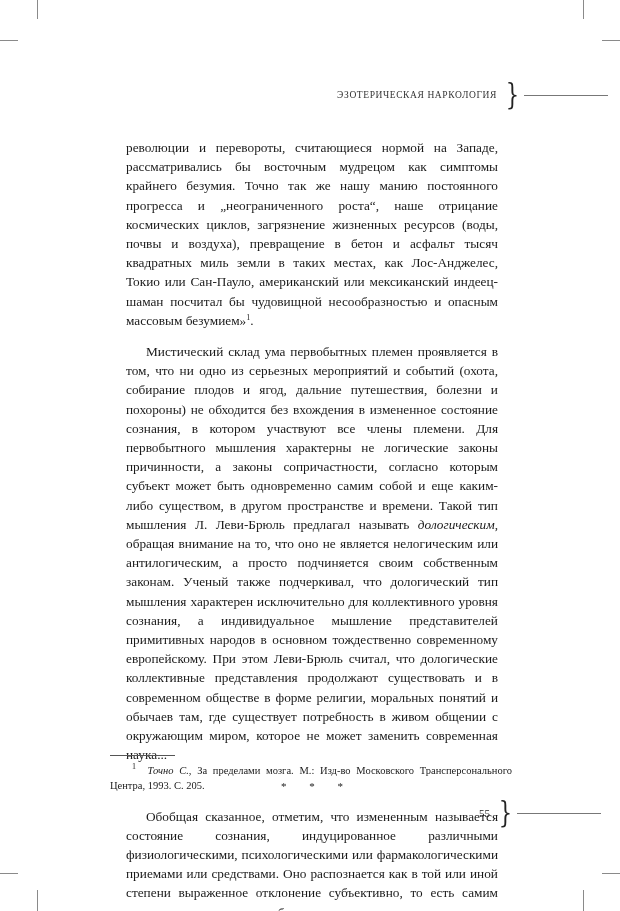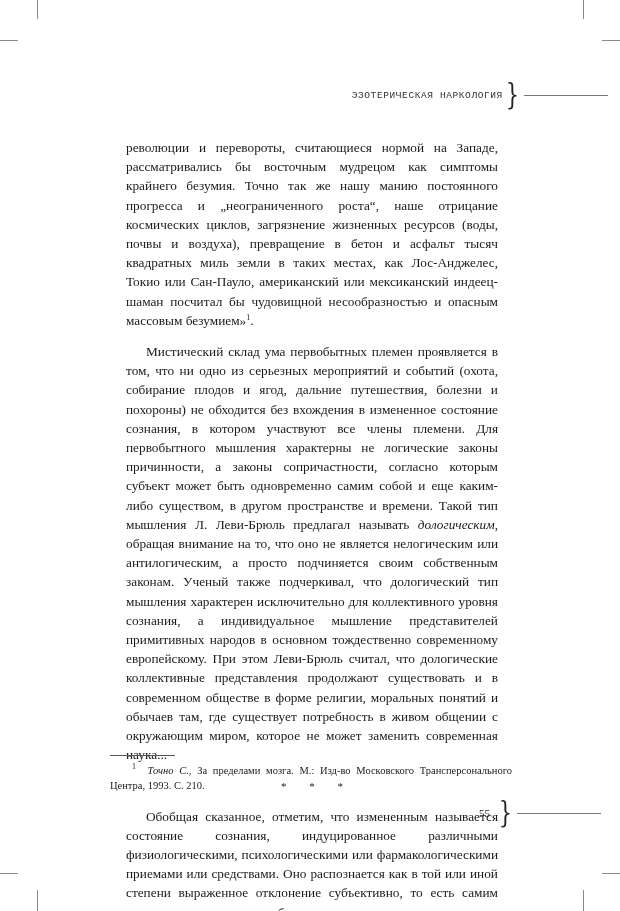--- a/index.html
+++ b/index.html
@@ -8,21 +8,21 @@
     font-family: "Liberation Serif", "DejaVu Serif", serif; color: #1a1a1a;
   }
   .crop { position: absolute; background: #8a8a8a; }
   .crop.v { width: 1px; }
   .crop.h { height: 1px; }
   .header {
     position: absolute; top: 80px; right: 0; height: 30px; display: flex; align-items: center;
   }
   .header-title {
     font-size: 9.5px; letter-spacing: 0.6px; text-transform: uppercase; color: #333;
-    font-variant: small-caps; margin-right: 0; font-family: Liberation Mono, monospace;
+    font-variant: small-caps; margin-right: 6px;
   }
   .brace {
     font-size: 30px; line-height: 30px; color: #222; font-family: "DejaVu Serif", serif;
     transform: scaleX(0.7); display: inline-block; margin-top: -2px;
   }
   .brace-line { width: 84px; height: 1px; background: #777; margin-left: 2px; margin-right: 12px; }
   .body-text {
     position: absolute; left: 114px; top: 126px; width: 396px;
     font-size: 13.3px; line-height: 19.2px; text-align: justify; hyphens: manual;
   }
@@ -67,20 +67,20 @@
 
 <div class="body-text">
   <p><span>революции и перевороты, считающиеся нормой на Западе, рассматривались бы восточным мудрецом как симптомы крайнего безумия. Точно так же нашу манию постоянного прогресса и „неограниченного роста“, наше отрицание космических циклов, загрязнение жизненных ресурсов (воды, почвы и воздуха), превращение в бетон и асфальт тысяч квадратных миль земли в таких местах, как Лос-Анджелес, Токио или Сан-Пауло, американский или мексиканский индеец-шаман посчитал бы чудовищной несообразностью и опасным массовым безумием»</span><sup>1</sup><span>.</span></p>
   <p class="indent"><span>Мистический склад ума первобытных племен проявляется в том, что ни одно из серьезных мероприятий и событий (охота, собирание плодов и ягод, дальние путешествия, болезни и похороны) не обходится без вхождения в измененное состояние сознания, в котором участвуют все члены племени. Для первобытного мышления характерны не логические законы причинности, а законы сопричастности, согласно которым субъект может быть одновременно самим собой и еще каким-либо существом, в другом пространстве и времени. Такой тип мышления Л. Леви-Брюль предлагал называть </span><em>дологическим</em><span>, обращая внимание на то, что оно не является нелогическим или антилогическим, а просто подчиняется своим собственным законам. Ученый также подчеркивал, что дологический тип мышления характерен исключительно для коллективного уровня сознания, а индивидуальное мышление представителей примитивных народов в основном тождественно современному европейскому. При этом Леви-Брюль считал, что дологические коллективные представления продолжают существовать и в современном обществе в форме религии, моральных понятий и обычаев там, где существует потребность в живом общении с окружающим миром, которое не может заменить современная наука...</span></p>
   <div class="asterisks">* * *</div>
   <p class="indent">Обобщая сказанное, отметим, что измененным называется состояние сознания, индуцированное различными физиологическими, психологическими или фармакологическими приемами или средствами. Оно распознается как в той или иной степени выраженное отклонение субъективно, то есть самим человеком, или же наблюдателем со стороны, но при обязательном сопоставлении как с окружающими условиями, так и с социальной оценкой и традициями индивида.</p>
 </div>
 
 <div class="fn-rule"></div>
 <div class="footnote">
-  <span class="fn-first"><sup>1</sup>&nbsp;&nbsp;<em>Точно С.</em><span>, За пределами мозга. М.: Изд-во Московского Трансперсонального Центра, 1993. С. 210.</span></span>
+  <span class="fn-first"><sup>1</sup>&nbsp;&nbsp;<em>Точно С.</em><span>, За пределами мозга. М.: Изд-во Московского Трансперсонального Центра, 1993. С. 205.</span></span>
 </div>
 
 <div class="footer">
   <span class="page-number">55</span>
   <span class="brace2">}</span>
   <span class="brace-line2"></span>
 </div>
 
 </body></html>

